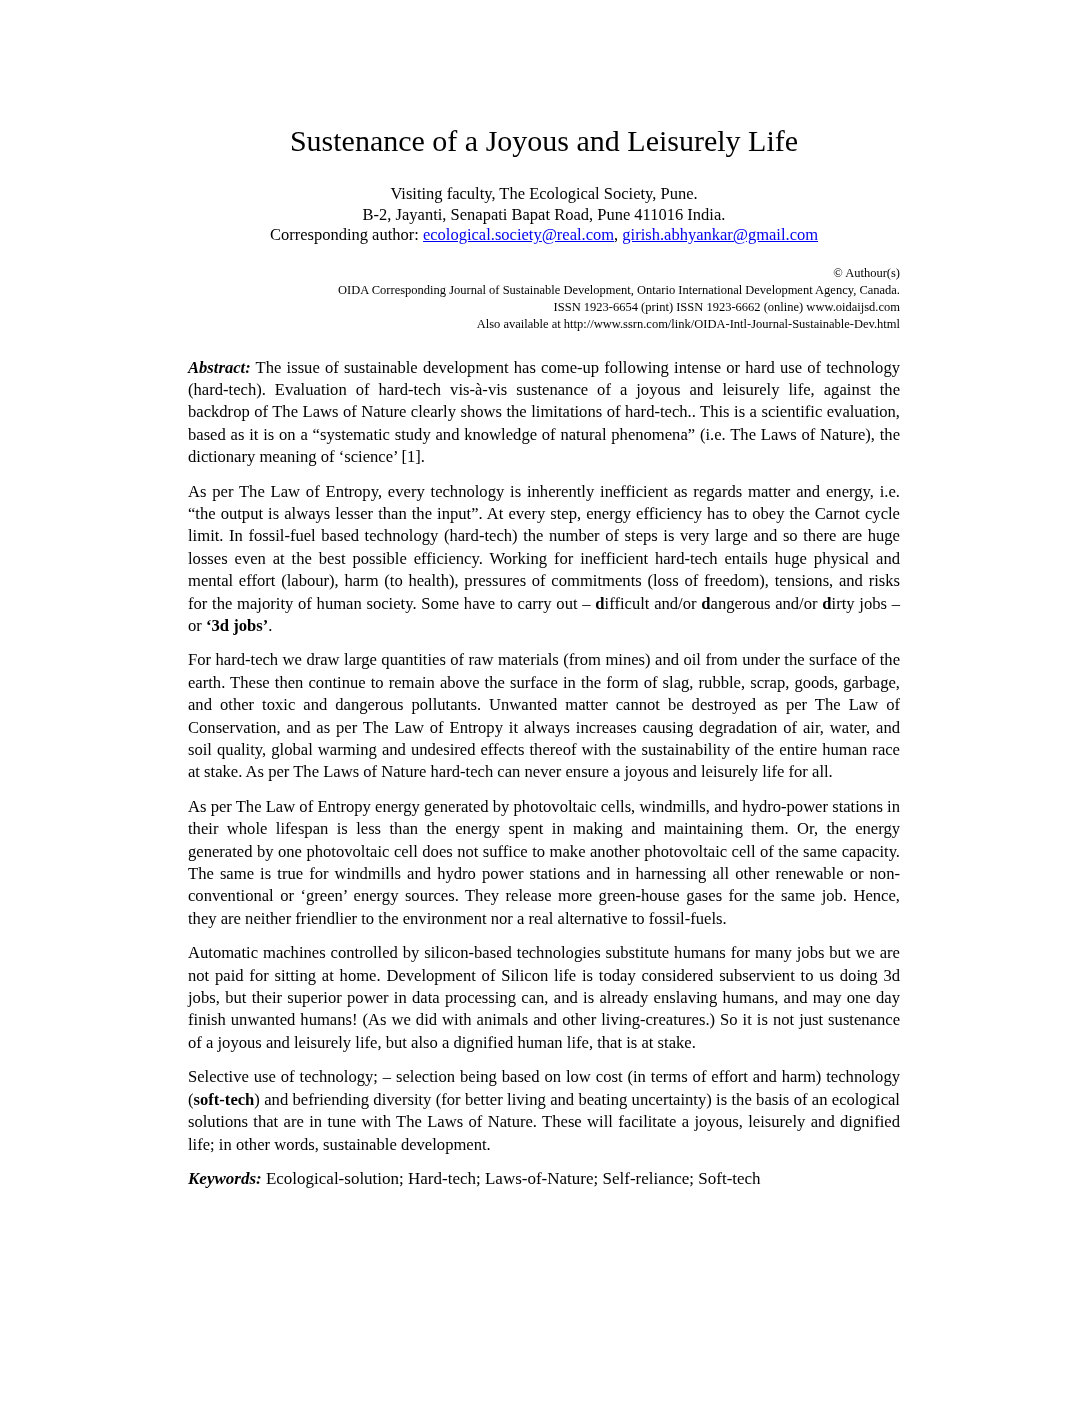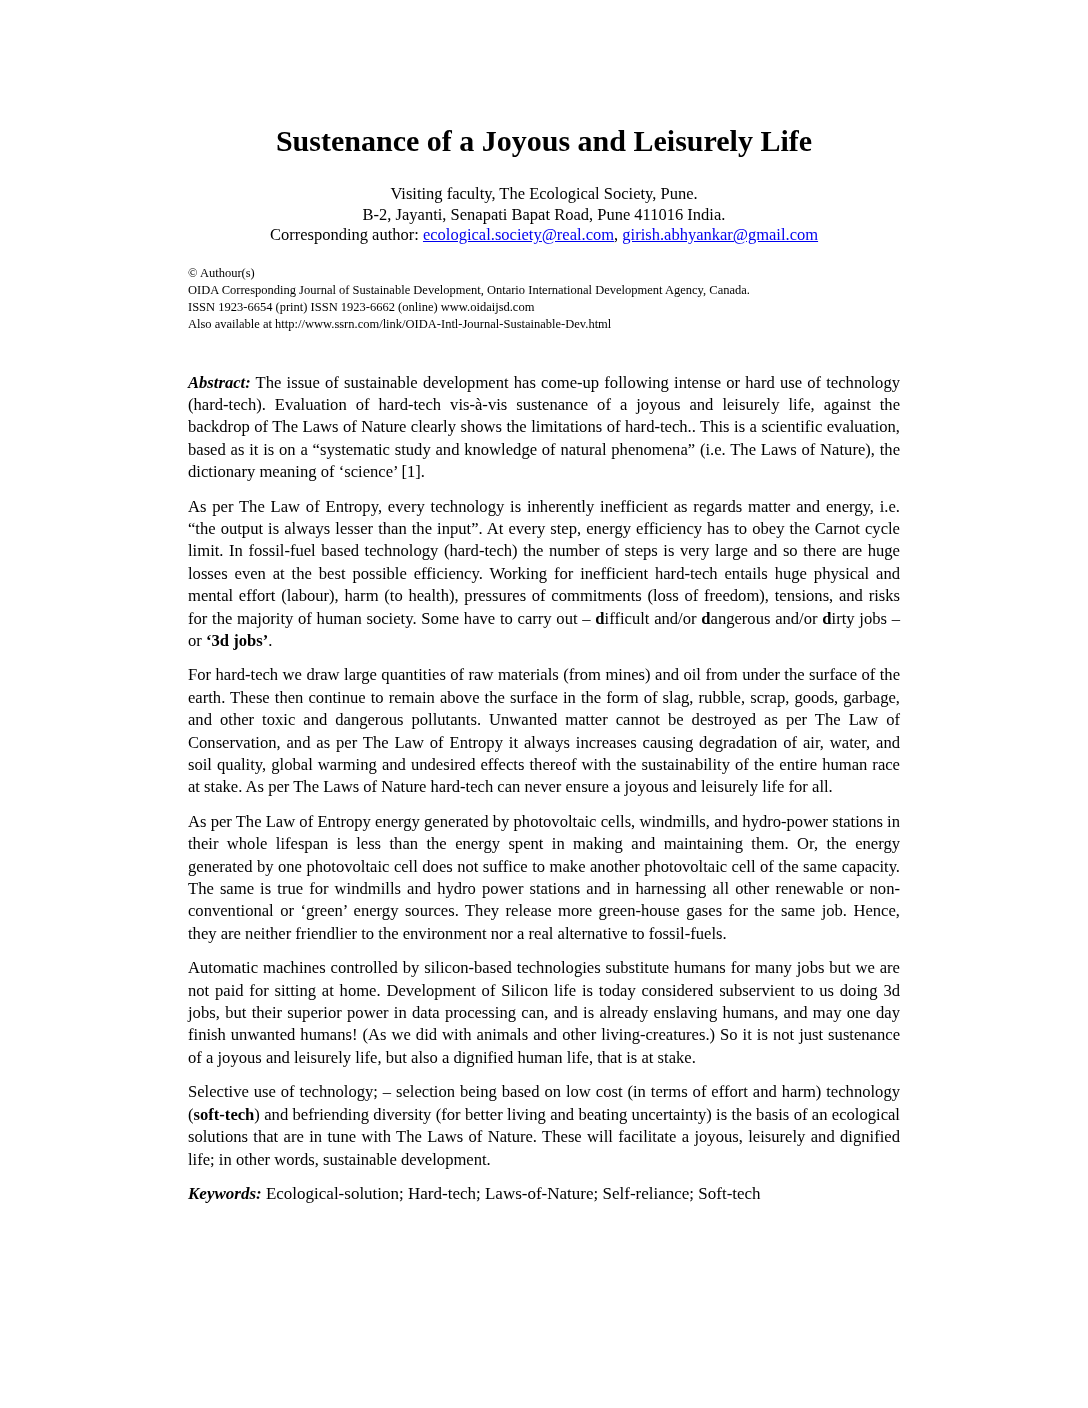--- a/index.html
+++ b/index.html
@@ -17,21 +17,21 @@
     position: relative;
   }
   .content {
     width: 712px;
     margin: 0 auto;
     padding-top: 122px;
   }
   .title {
     text-align: center;
     font-size: 30px;
-    font-weight: bold;
+    font-weight: normal;
     line-height: 38px;
     margin-bottom: 24px;
   }
   .author {
     text-align: center;
     font-size: 18px;
     font-weight: bold;
     line-height: 21px;
   }
   .affil, .corresp {
@@ -39,26 +39,26 @@
     font-size: 16.5px;
     line-height: 20.5px;
   }
   .corresp a {
     color: #0000EE;
     text-decoration: underline;
     cursor: pointer;
   }
   .imprint {
     margin-top: 19px;
-    text-align: left;
+    text-align: right;
     font-size: 12.5px;
     line-height: 17px;
   }
   .body-block {
-    margin-top: 39px;
+    margin-top: 24px;
   }
   .para {
     font-size: 16.6px;
     line-height: 22.4px;
     text-align: justify;
     margin-bottom: 12px;
   }
   .para:last-child { margin-bottom: 0; }
   .keywords {
     font-size: 17px;

